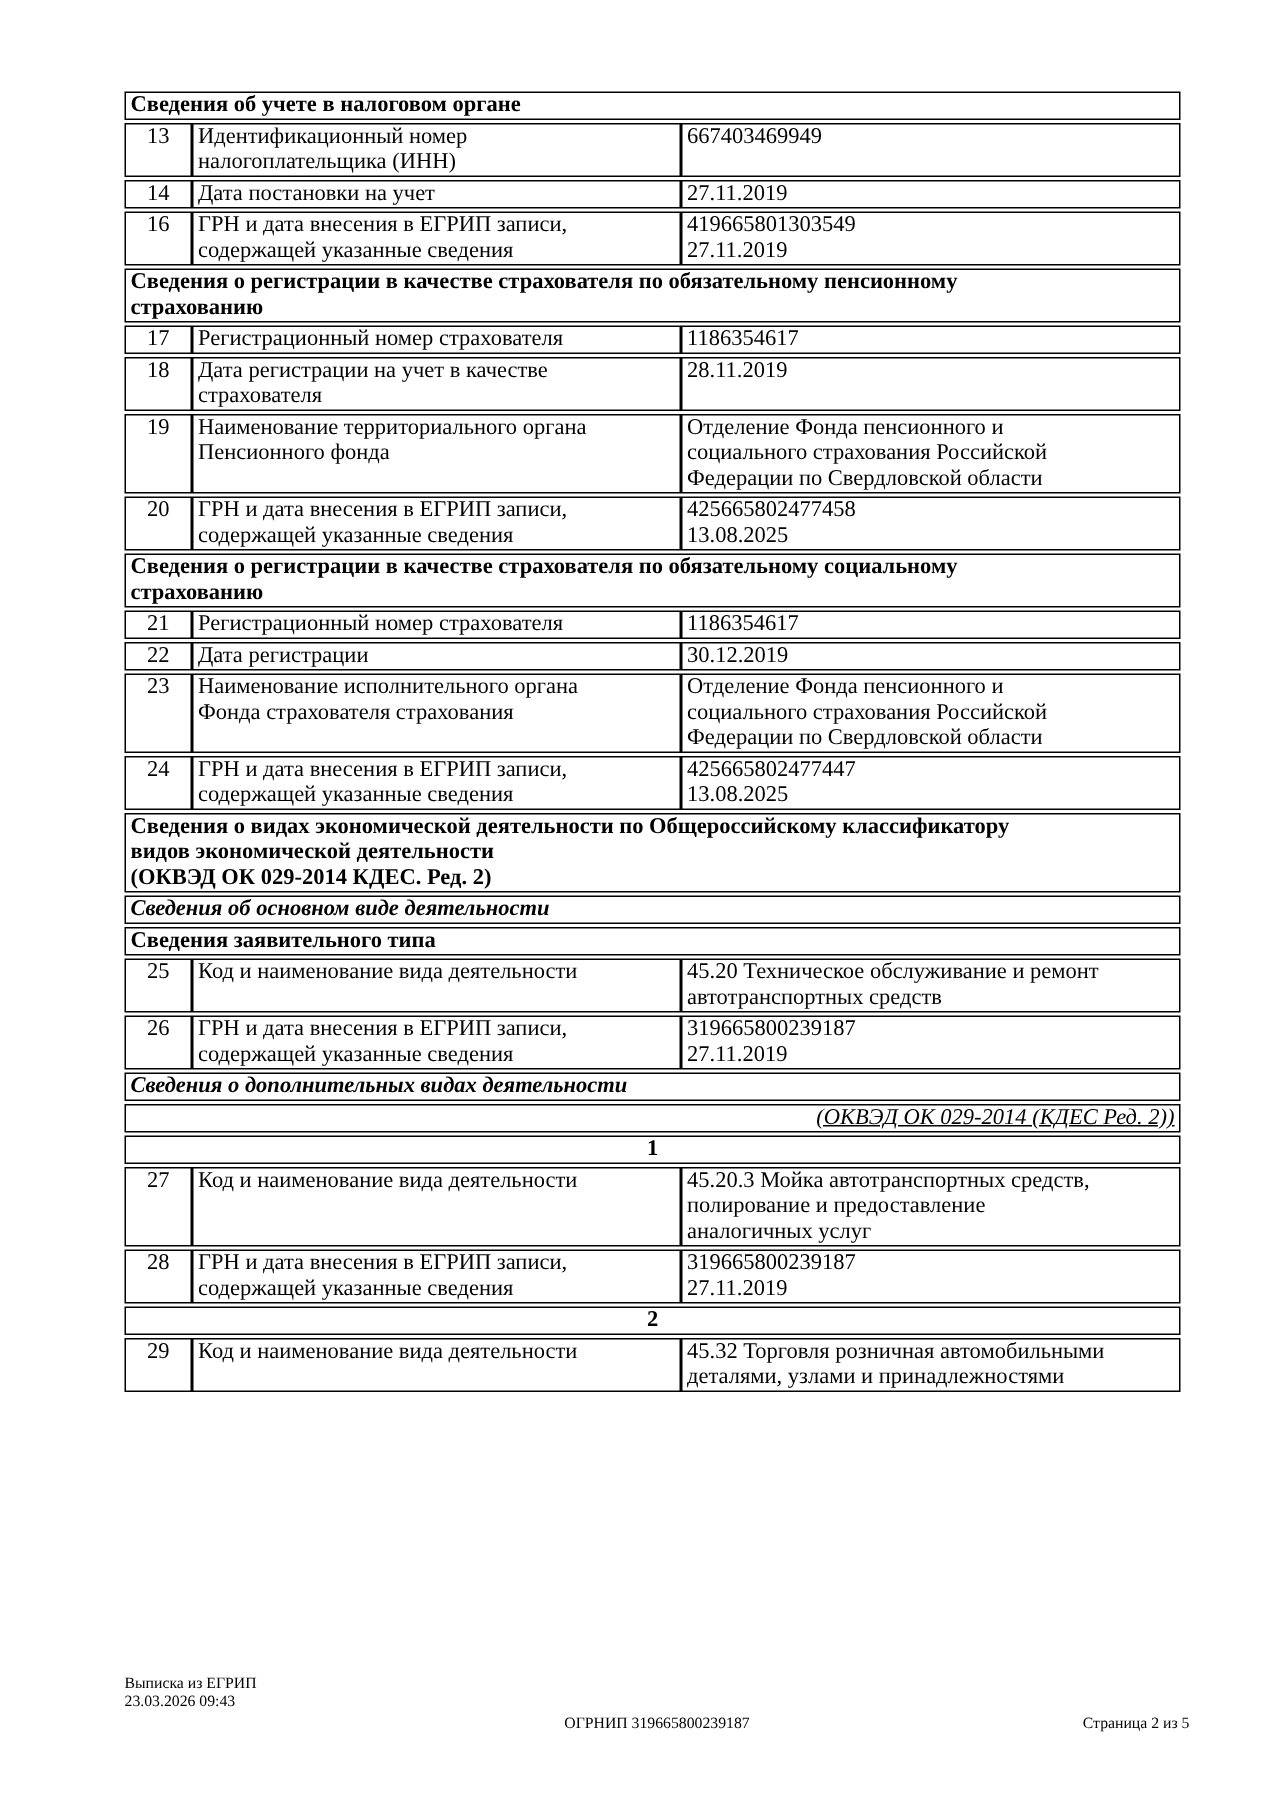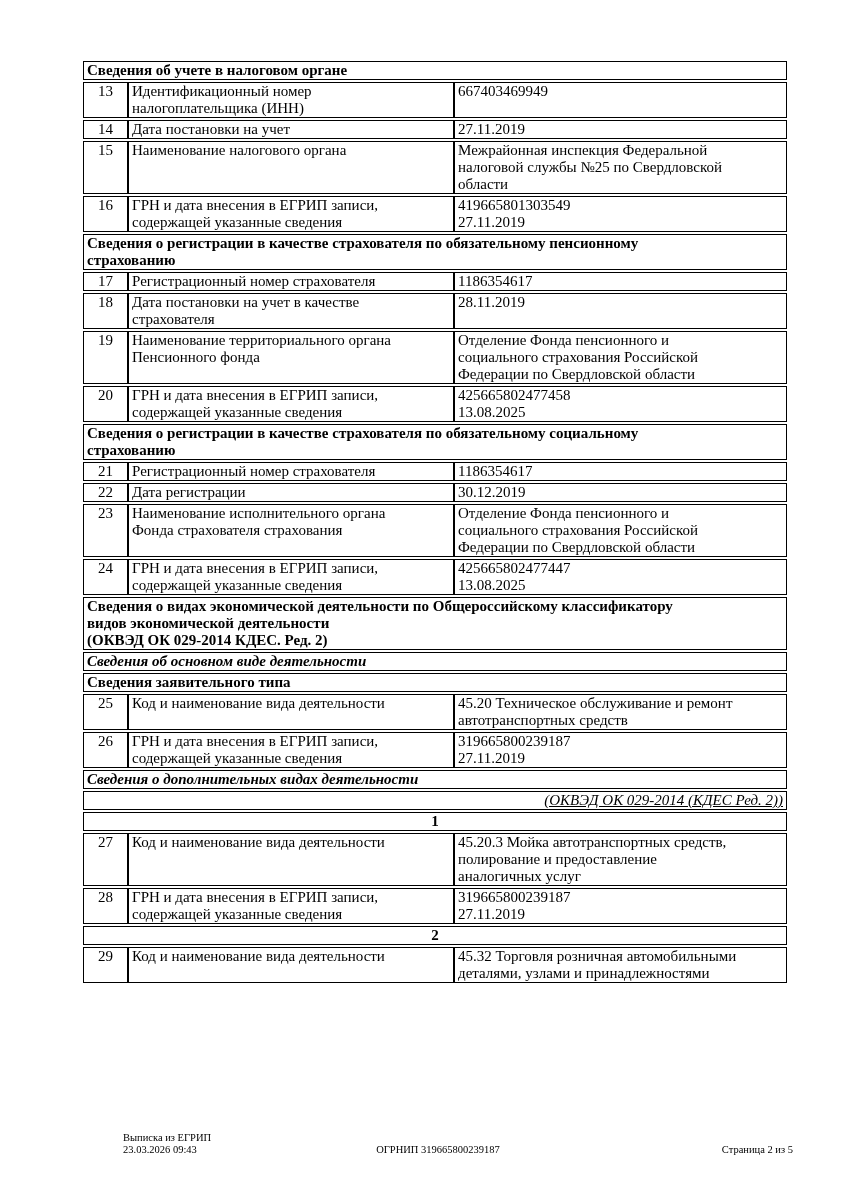--- a/index.html
+++ b/index.html
@@ -66,22 +66,21 @@
     left: 83px;
     width: 710px;
     top: 1130px;
     height: 28px;
     font-size: 10.5px;
     line-height: 12px;
   }
   .footer .f-left {
     position: absolute;
     left: 0;
-    bottom: 2px;
-    margin-left: 40px;
+    bottom: 17px;
   }
   .footer .f-center {
     position: absolute;
     left: 0;
     width: 100%;
     text-align: center;
     bottom: 2px;
   }
   .footer .f-right {
     position: absolute;
@@ -118,31 +117,20 @@
         <tr>
           <td class="c-num">14</td>
           <td class="c-label">
             <div>Дата постановки на учет</div>
           </td>
           <td class="c-value">
             <div>27.11.2019</div>
           </td>
         </tr>
         <tr>
-          <td class="c-num">15</td>
-          <td class="c-label">
-            <div>Наименование налогового органа</div>
-          </td>
-          <td class="c-value">
-            <div>Межрайонная инспекция Федеральной</div>
-            <div>налоговой службы №25 по Свердловской</div>
-            <div>области</div>
-          </td>
-        </tr>
-        <tr>
           <td class="c-num">16</td>
           <td class="c-label">
             <div>ГРН и дата внесения в ЕГРИП записи,</div>
             <div>содержащей указанные сведения</div>
           </td>
           <td class="c-value">
             <div>419665801303549</div>
             <div>27.11.2019</div>
           </td>
         </tr>
@@ -157,21 +145,21 @@
           <td class="c-label">
             <div>Регистрационный номер страхователя</div>
           </td>
           <td class="c-value">
             <div>1186354617</div>
           </td>
         </tr>
         <tr>
           <td class="c-num">18</td>
           <td class="c-label">
-            <div>Дата постановки на учет в качестве</div>
+            <div>Дата регистрации на учет в качестве</div>
             <div>страхователя</div>
           </td>
           <td class="c-value">
             <div>28.11.2019</div>
           </td>
         </tr>
         <tr>
           <td class="c-num">19</td>
           <td class="c-label">
             <div>Наименование территориального органа</div>

